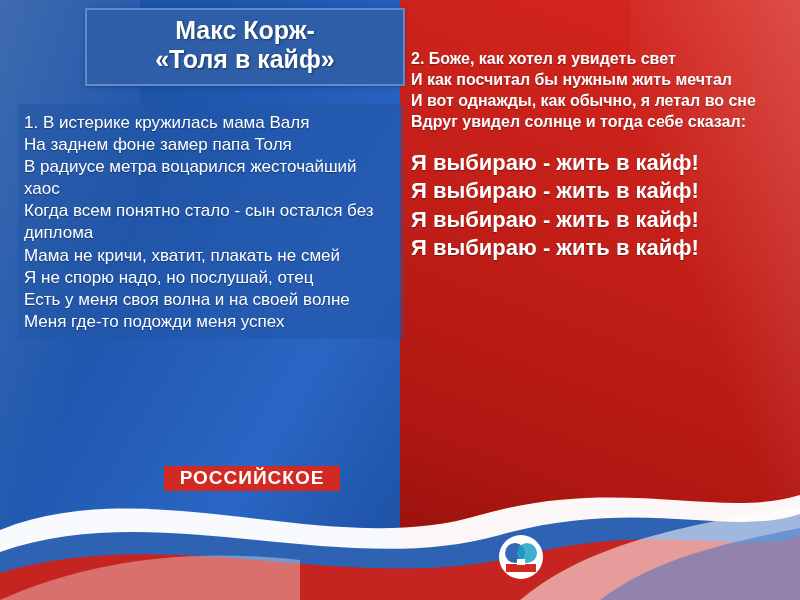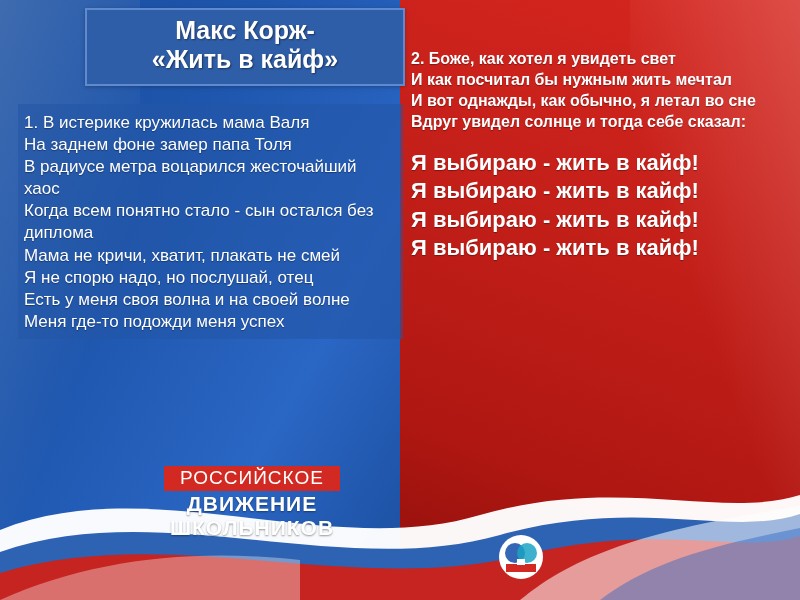--- a/index.html
+++ b/index.html
@@ -122,21 +122,21 @@
     position: absolute;
     left: 118px; top: 466px;
     width: 268px;
     text-align: center;
   }
   .rdsh-top {
     display: inline-block;
     background: #d22a22;
     color: #ffffff;
     font-size: 19px;
-    font-weight: normal;
+    font-weight: bold;
     letter-spacing: 1px;
     padding: 1px 16px 2px 16px;
   }
   .rdsh-bottom {
     display: block;
     color: #ffffff;
     font-size: 21px;
     font-weight: bold;
     letter-spacing: 1px;
     margin-top: 1px;
@@ -164,21 +164,21 @@
       <path d="M0,142 C160,86 340,170 500,125 C640,86 730,128 800,104 L800,190 L0,190 Z" fill="#1e56ad" opacity="0.93"></path>
       <path d="M0,163 C170,112 350,186 520,146 C660,110 740,146 800,126 L800,190 L0,190 Z" fill="#cf2118" opacity="0.95"></path>
       <path d="M520,190 C580,140 660,118 800,96 L800,190 Z" fill="#ffffff" opacity="0.55"></path>
       <path d="M600,190 C650,152 710,136 800,118 L800,190 Z" fill="#2a66c4" opacity="0.45"></path>
       <path d="M0,190 C90,150 190,138 300,150 L300,190 Z" fill="#ffffff" opacity="0.35"></path>
     </svg>
   </div>
 
   <div class="title-banner">
     <div class="title-text">Макс Корж-
-«Жить в кайф»</div>
+«Толя в кайф»</div>
   </div>
 
   <div class="verse-left">1. В истерике кружилась мама Валя
 На заднем фоне замер папа Толя
 В радиусе метра воцарился жесточайший хаос
 Когда всем понятно стало - сын остался без диплома
 Мама не кричи, хватит, плакать не смей
 Я не спорю надо, но послушай, отец
 Есть у меня своя волна и на своей волне
 Меня где-то подожди меня успех</div>
@@ -189,21 +189,20 @@
 И вот однажды, как обычно, я летал во сне
 Вдруг увидел солнце и тогда себе сказал:</span>
     <span class="chorus">Я выбираю - жить в кайф!
 Я выбираю - жить в кайф!
 Я выбираю - жить в кайф!
 Я выбираю - жить в кайф!</span>
   </div>
 
   <div class="rdsh-logo">
     <span class="rdsh-top">РОССИЙСКОЕ</span>
-    <span class="rdsh-bottom">ДВИЖЕНИЕ ШКОЛЬНИКОВ</span>
   </div>
 
   <div class="emblem">
     <svg width="46" height="46" viewBox="0 0 46 46" xmlns="http://www.w3.org/2000/svg">
       <circle cx="23" cy="23" r="22" fill="#ffffff"></circle>
       <circle cx="17" cy="19" r="10" fill="#1e56ad" opacity="0.9"></circle>
       <circle cx="29" cy="19" r="10" fill="#1ba3c4" opacity="0.85"></circle>
       <path d="M8,30 L38,30 L38,38 L8,38 Z" fill="#d22a22"></path>
       <rect x="19" y="25" width="8" height="6" fill="#ffffff"></rect>
     </svg>

